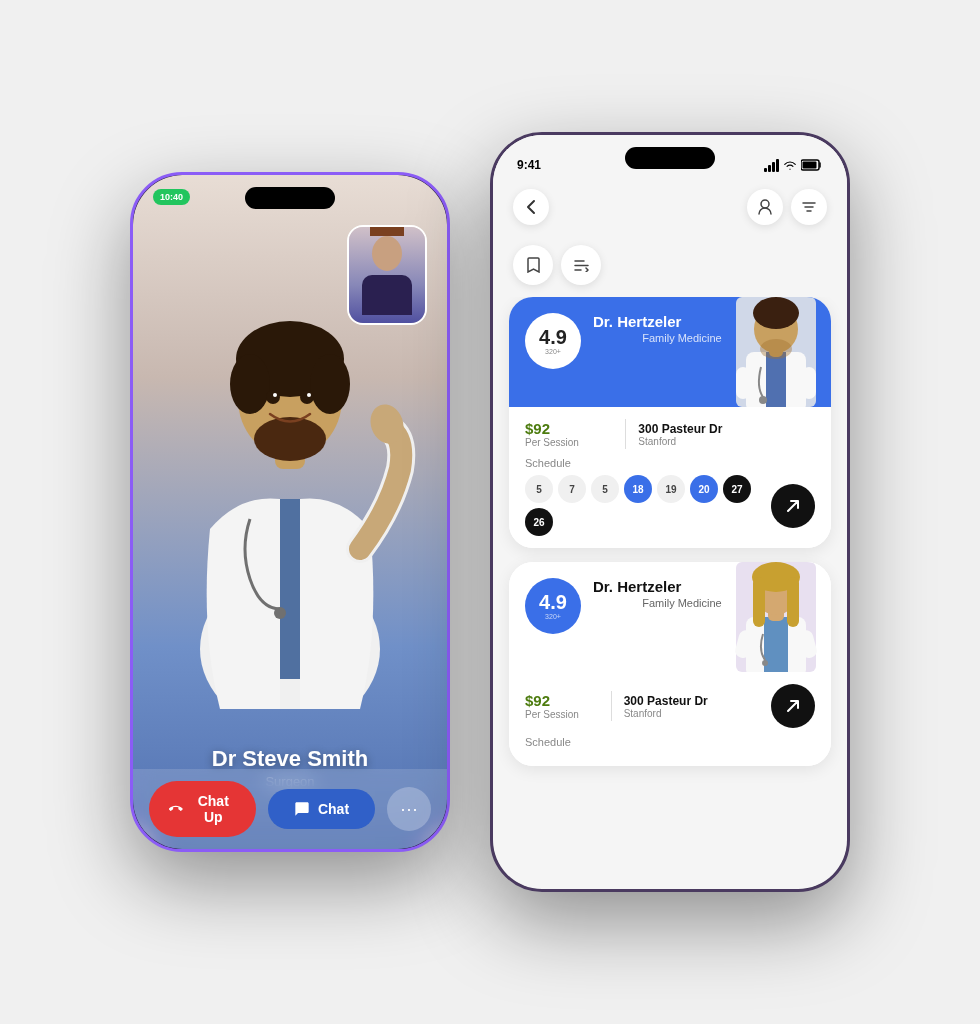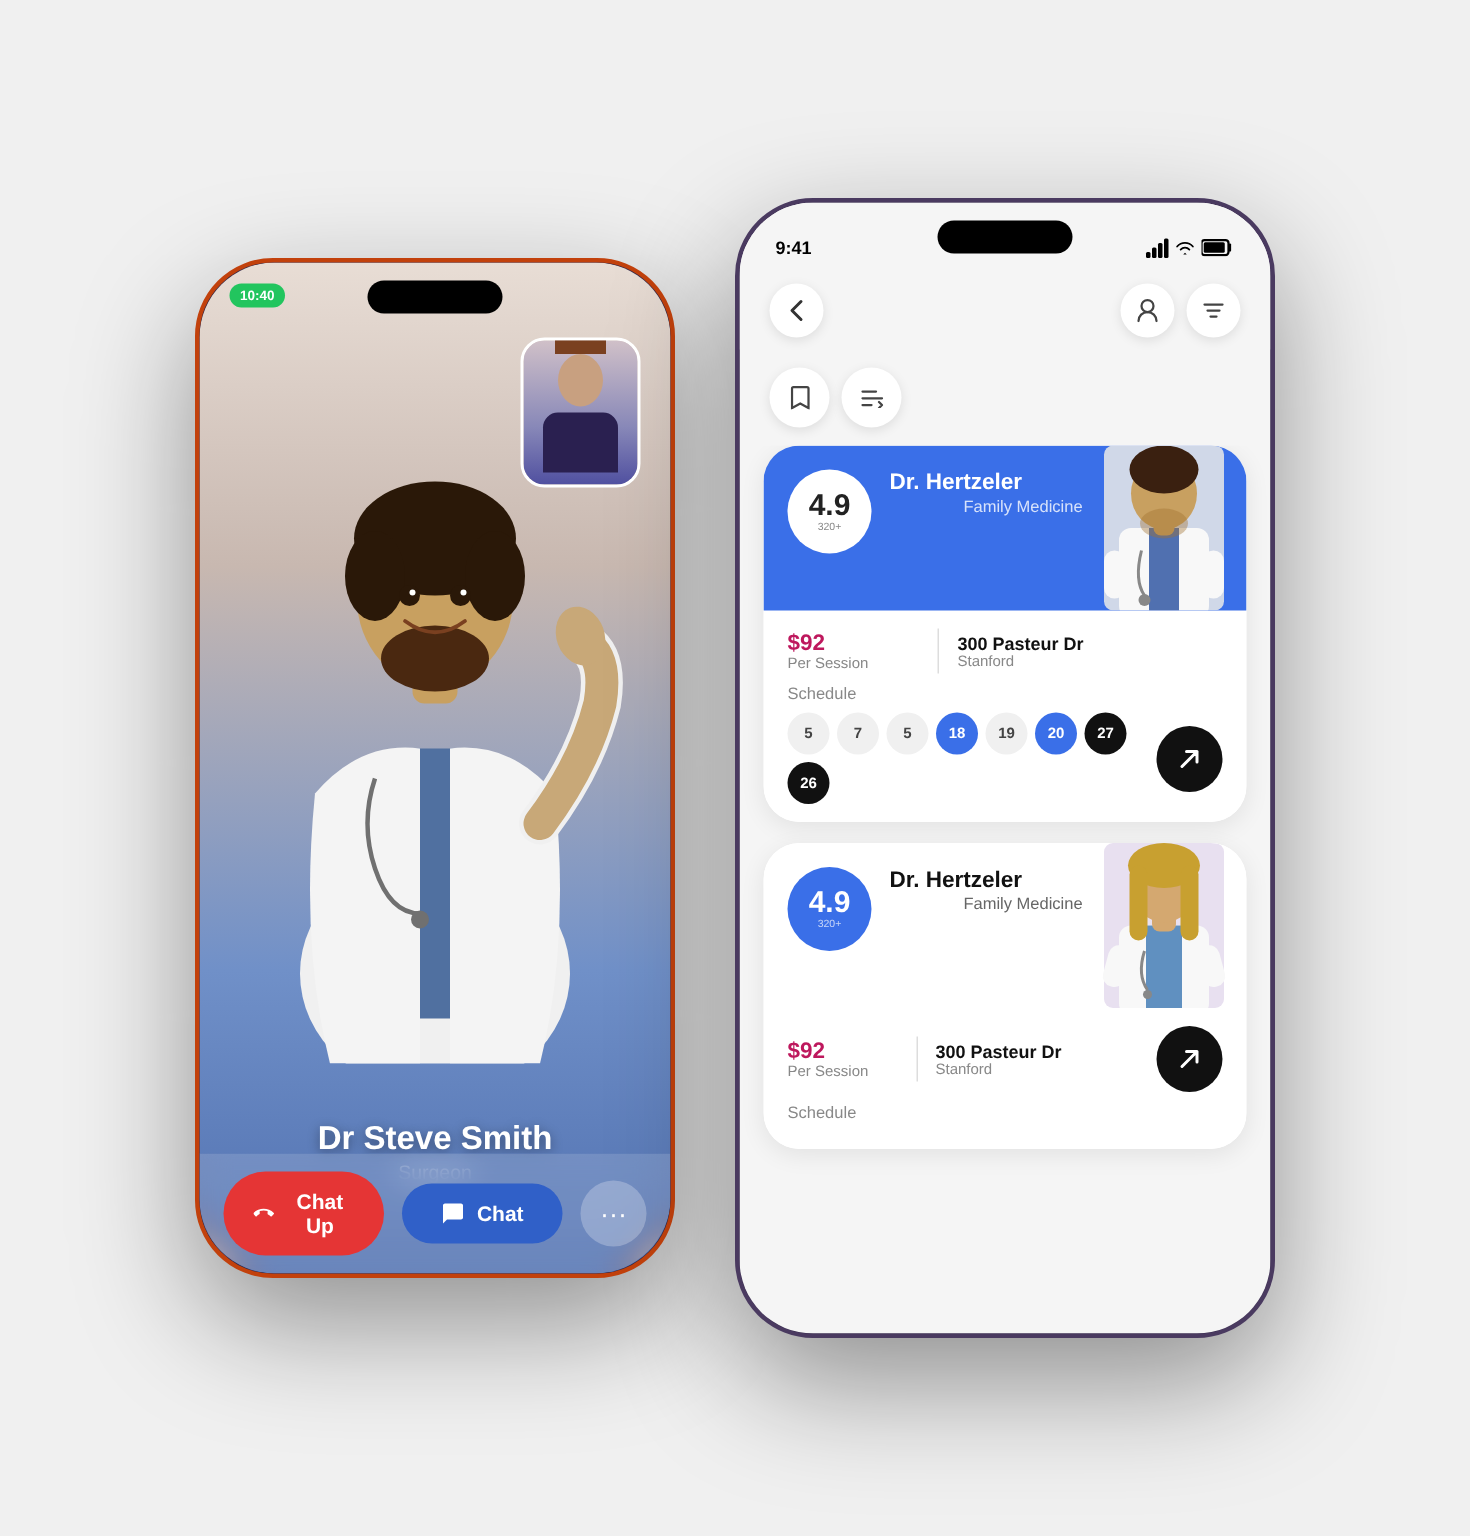--- a/index.html
+++ b/index.html
@@ -21,21 +21,21 @@
       position: relative;
       overflow: hidden;
       flex-shrink: 0;
     }
 
     
     .phone-left {
       width: 320px;
       height: 680px;
       background: #2c2040;
-      border: 3px solid #c2410c;
+      border: 3px solid #8b5cf6;
       box-shadow: 0 30px 80px rgba(0,0,0,0.4), inset 0 0 0 1px rgba(255,255,255,0.1);
     }
 
     
     .phone-right {
       width: 360px;
       height: 760px;
       background: #2c2040;
       border: 3px solid #4a3a60;
       box-shadow: 0 30px 80px rgba(0,0,0,0.4), inset 0 0 0 1px rgba(255,255,255,0.1);
@@ -455,21 +455,21 @@
       margin-bottom: 8px;
     }
 
     .price-block {
       flex: 1;
     }
 
     .price-amount {
       font-size: 15px;
       font-weight: 700;
-      color: #be185d;
+      color: #4d7c0f;
     }
 
     .price-label {
       font-size: 10px;
       color: #888;
     }
 
     .divider-v {
       width: 1px;
       height: 30px;

